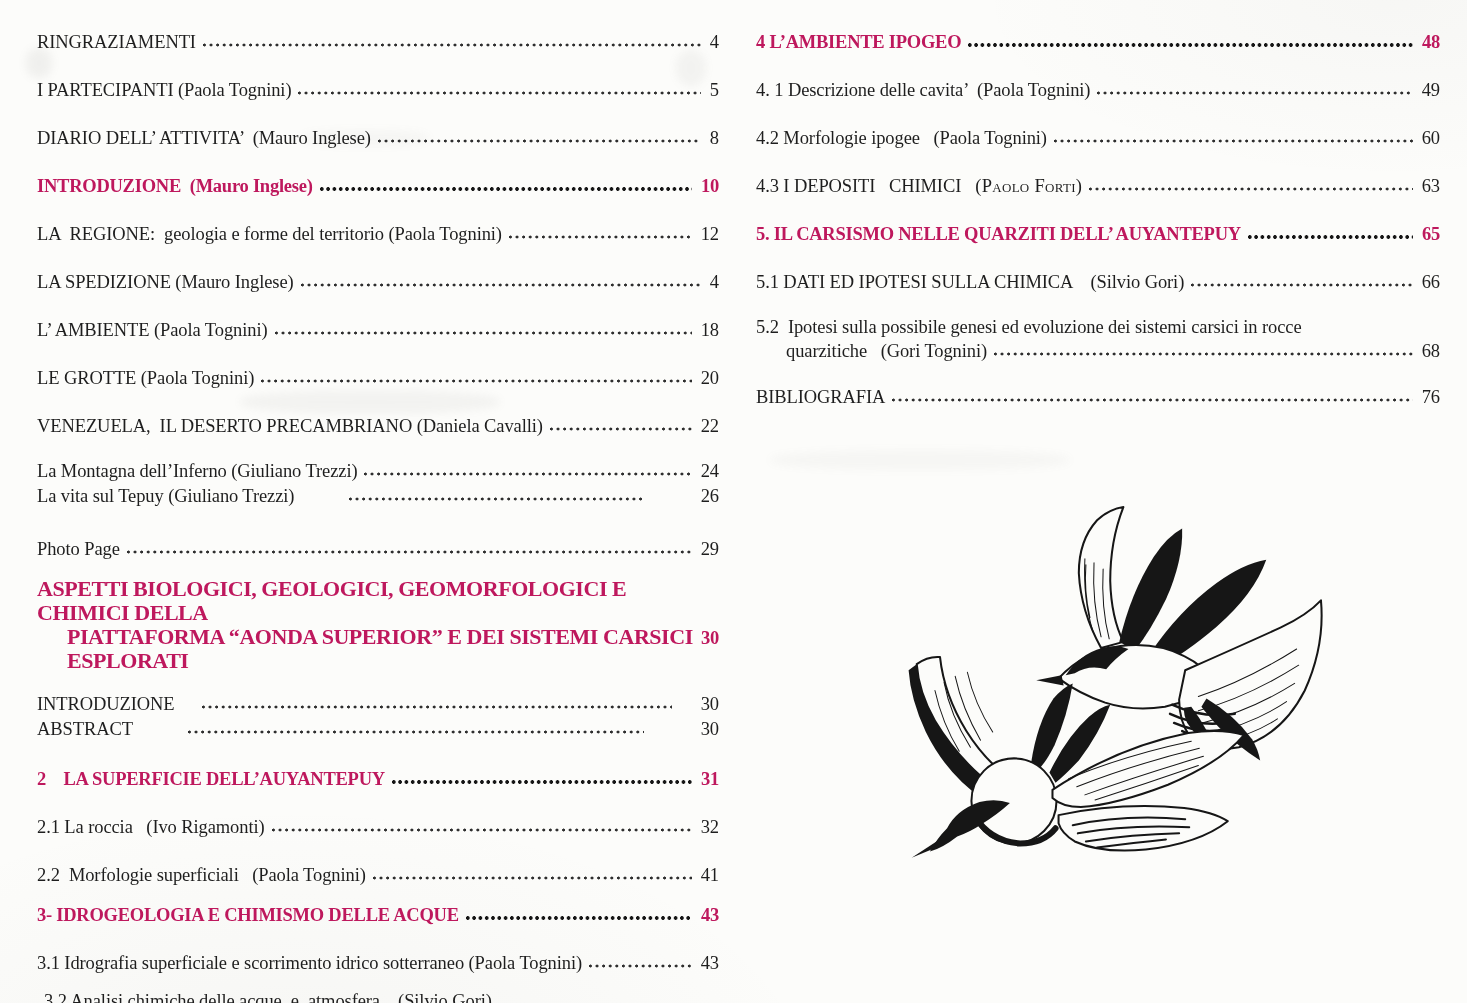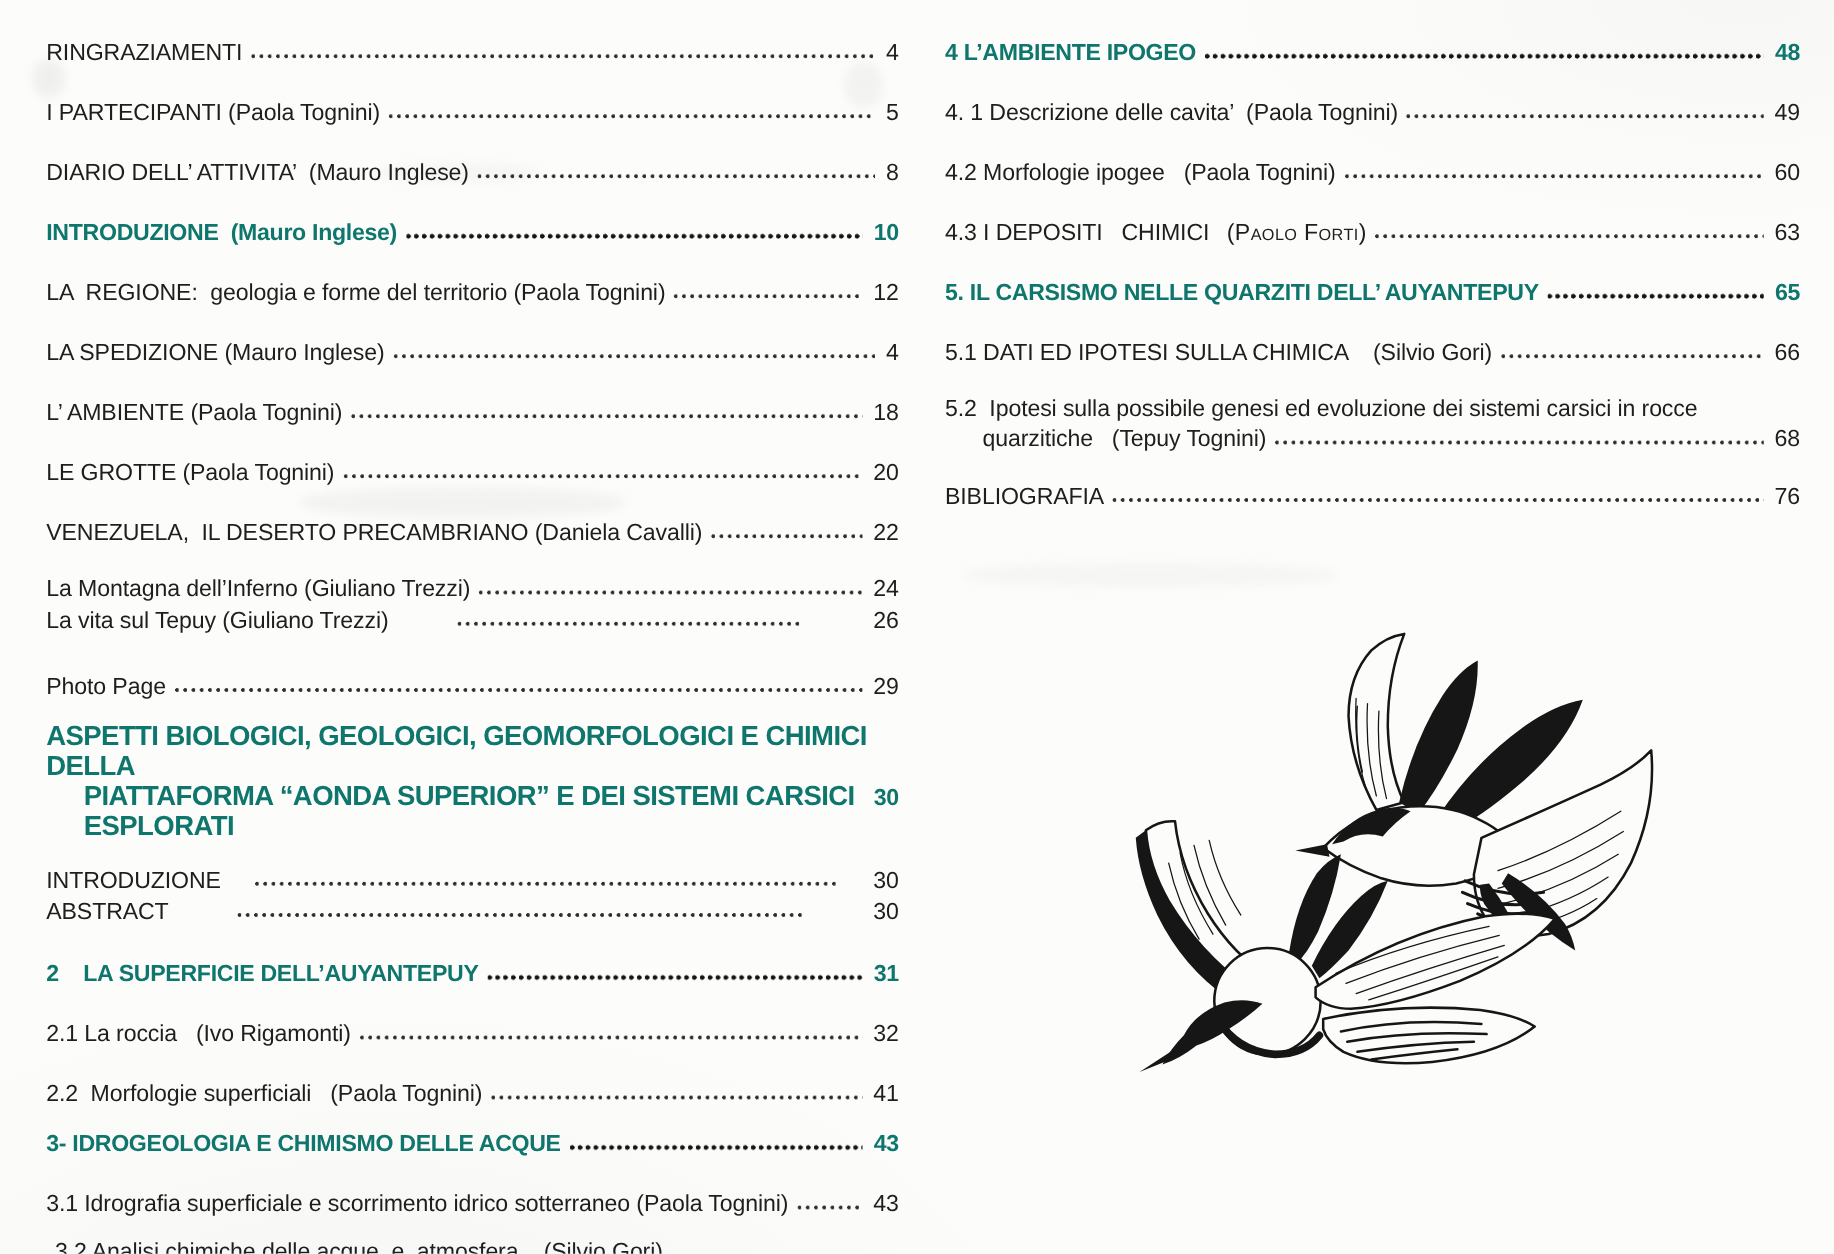--- a/index.html
+++ b/index.html
@@ -3,41 +3,41 @@
 <meta charset="utf-8">
 <style>
   html,body{margin:0;padding:0;}
   body{
     width:1467px;height:1003px;overflow:hidden;position:relative;
     background:#fcfcfa;
     font-family:"Liberation Sans","DejaVu Sans",sans-serif;
     color:#1e1e1e;
     -webkit-font-smoothing:antialiased;
   }
-  .page{position:absolute;inset:0;}
+  .page{position:absolute;inset:0;font-family:Liberation Serif, serif;}
   
   .scan-tint{position:absolute;inset:0;pointer-events:none;
     background:
       radial-gradient(ellipse 900px 500px at 20% 110%, rgba(120,120,115,0.05), transparent 60%),
       radial-gradient(ellipse 700px 300px at 95% 0%, rgba(120,120,115,0.04), transparent 60%);
   }
   .artifact{position:absolute;background:#8a8a86;border-radius:45%;filter:blur(4px);pointer-events:none;}
 
   .col{position:absolute;top:30px;}
   .col-left{left:37px;width:682px;}
   .col-right{left:756px;width:684px;}
 
   .row{display:flex;align-items:baseline;margin-top:24px;line-height:24px;font-size:18.5px;letter-spacing:-0.1px;}
   .row.two{display:block;}
   .lwrap{display:flex;align-items:baseline;line-height:24px;}
   .t,.l1{white-space:pre-wrap;}
   .ind{padding-left:30px;}
   .pg{margin-left:auto;padding-left:4px;}
 
-  .b{font-weight:bold;color:#0f766e;letter-spacing:-0.25px;}
+  .b{font-weight:bold;color:#be185d;letter-spacing:-0.25px;}
   .fit{font-size:22px;letter-spacing:-0.45px;}
   .sc{font-variant:small-caps;letter-spacing:0.3px;margin-left:14px;}
 
   .leader{
     flex:1 1 auto;height:6px;margin:0 5px 2px 7px;min-width:14px;
     background-image:radial-gradient(circle at 1.6px 3px, #2e2e2e 1.35px, rgba(0,0,0,0) 1.7px);
     background-size:6.6px 6px;background-repeat:repeat-x;background-position:left bottom;
   }
   .b .leader{
     background-image:radial-gradient(circle at 1.8px 3px, #151515 1.7px, rgba(0,0,0,0) 2.1px);
@@ -201,21 +201,21 @@
       <span class="pg">65</span>
     </div>
     <div class="row">
       <span class="t">5.1 DATI ED IPOTESI SULLA CHIMICA    (Silvio Gori)</span>
       <span class="leader"></span>
       <span class="pg">66</span>
     </div>
     <div class="row two mt21">
       <div class="l1">5.2  Ipotesi sulla possibile genesi ed evoluzione dei sistemi carsici in rocce</div>
       <div class="lwrap">
-        <span class="t ind">quarzitiche   (Tepuy Tognini)</span>
+        <span class="t ind">quarzitiche   (Gori Tognini)</span>
         <span class="leader"></span>
         <span class="pg">68</span>
       </div>
     </div>
     <div class="row mt22">
       <span class="t">BIBLIOGRAFIA</span>
       <span class="leader"></span>
       <span class="pg">76</span>
     </div>
   </div>

